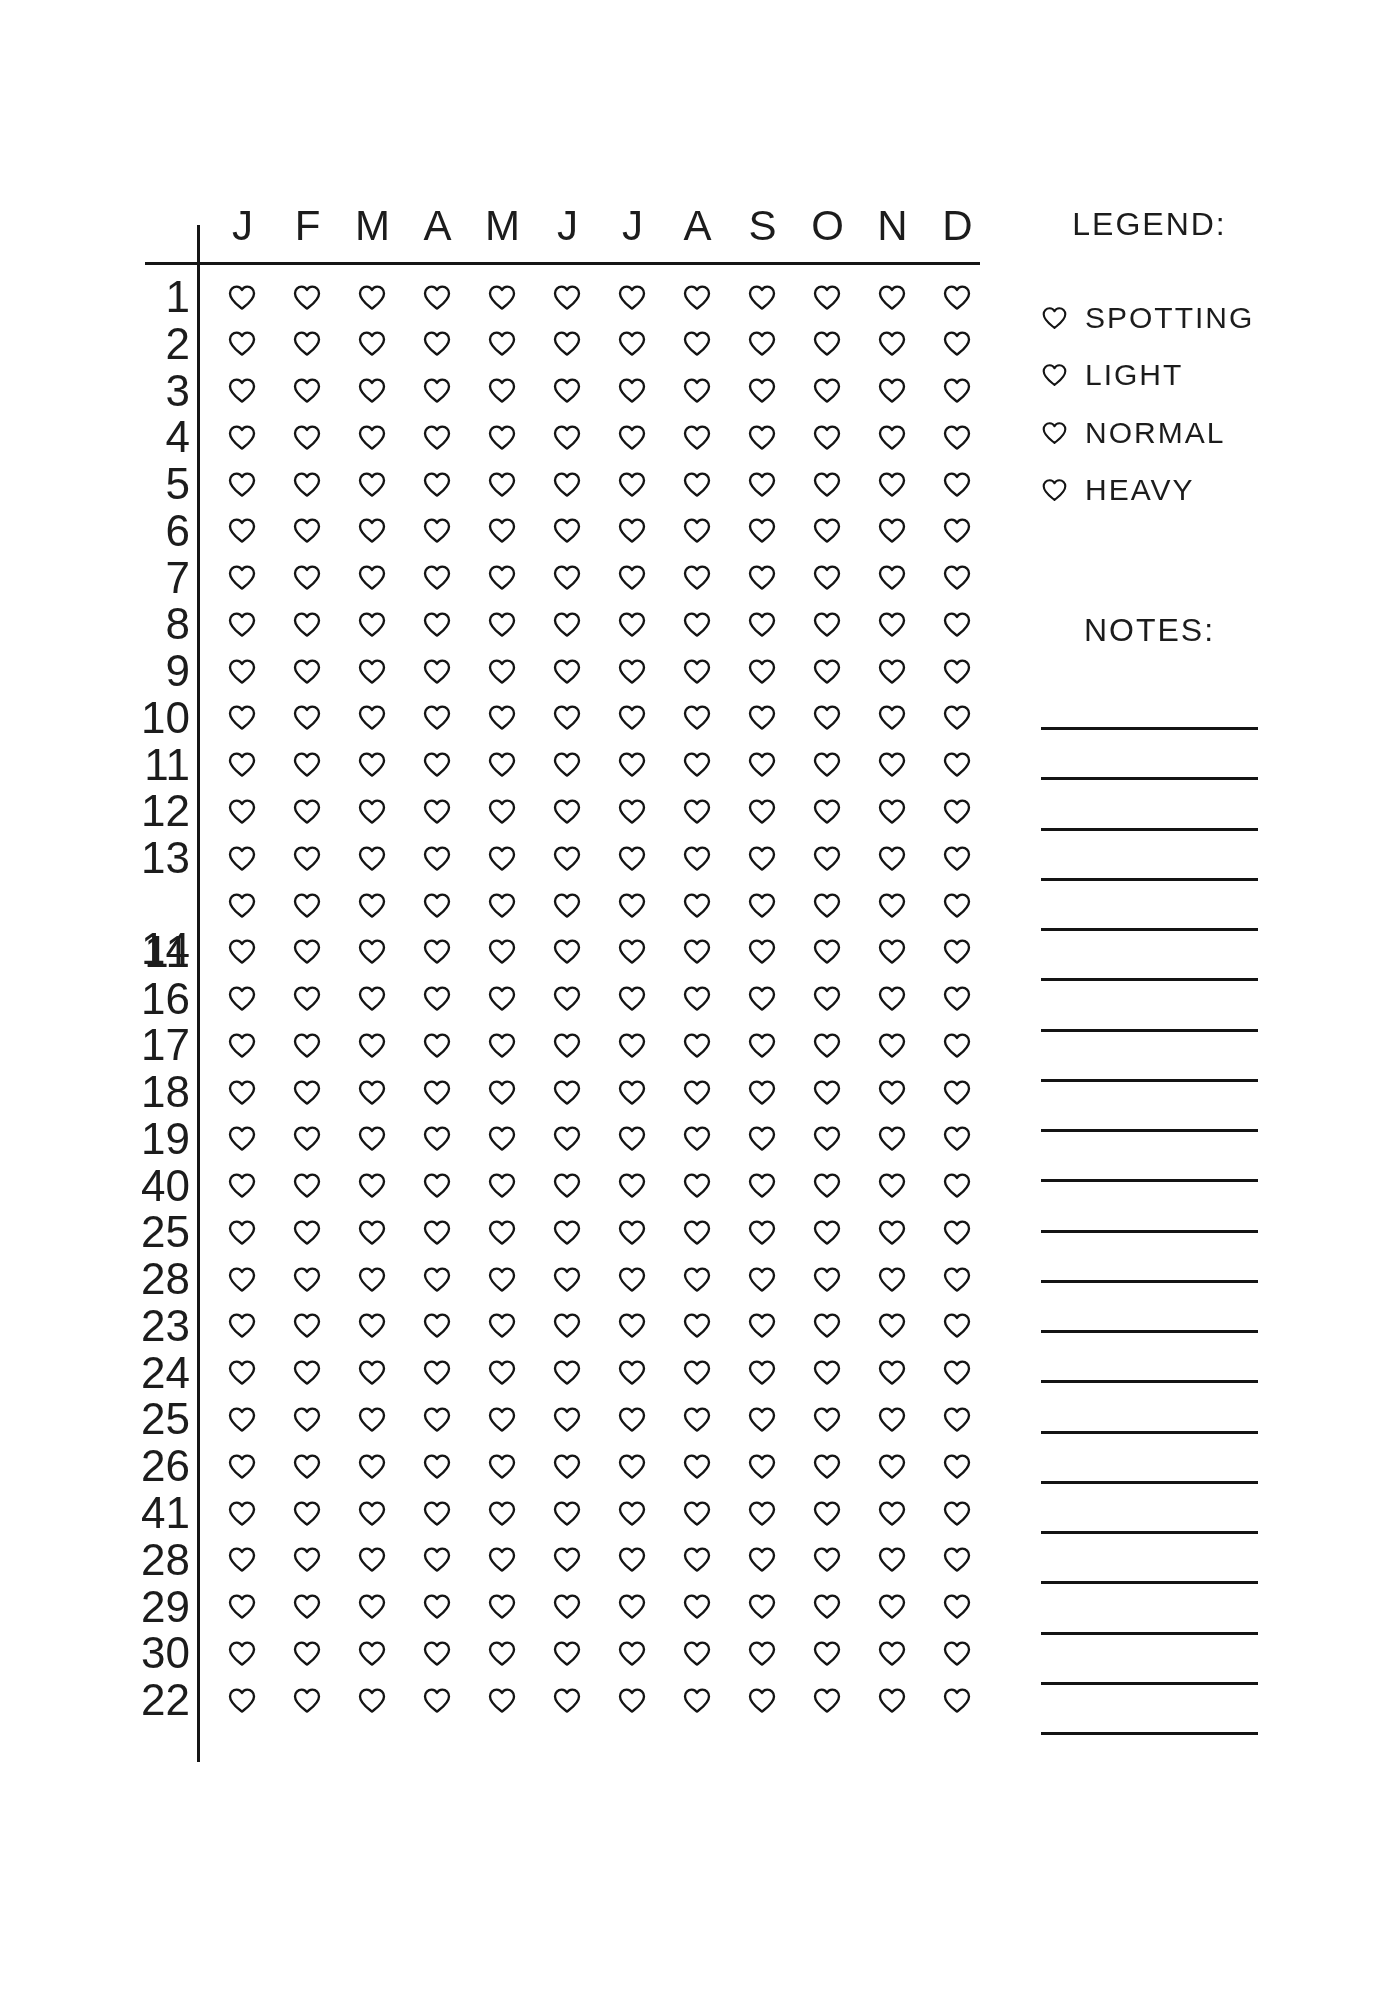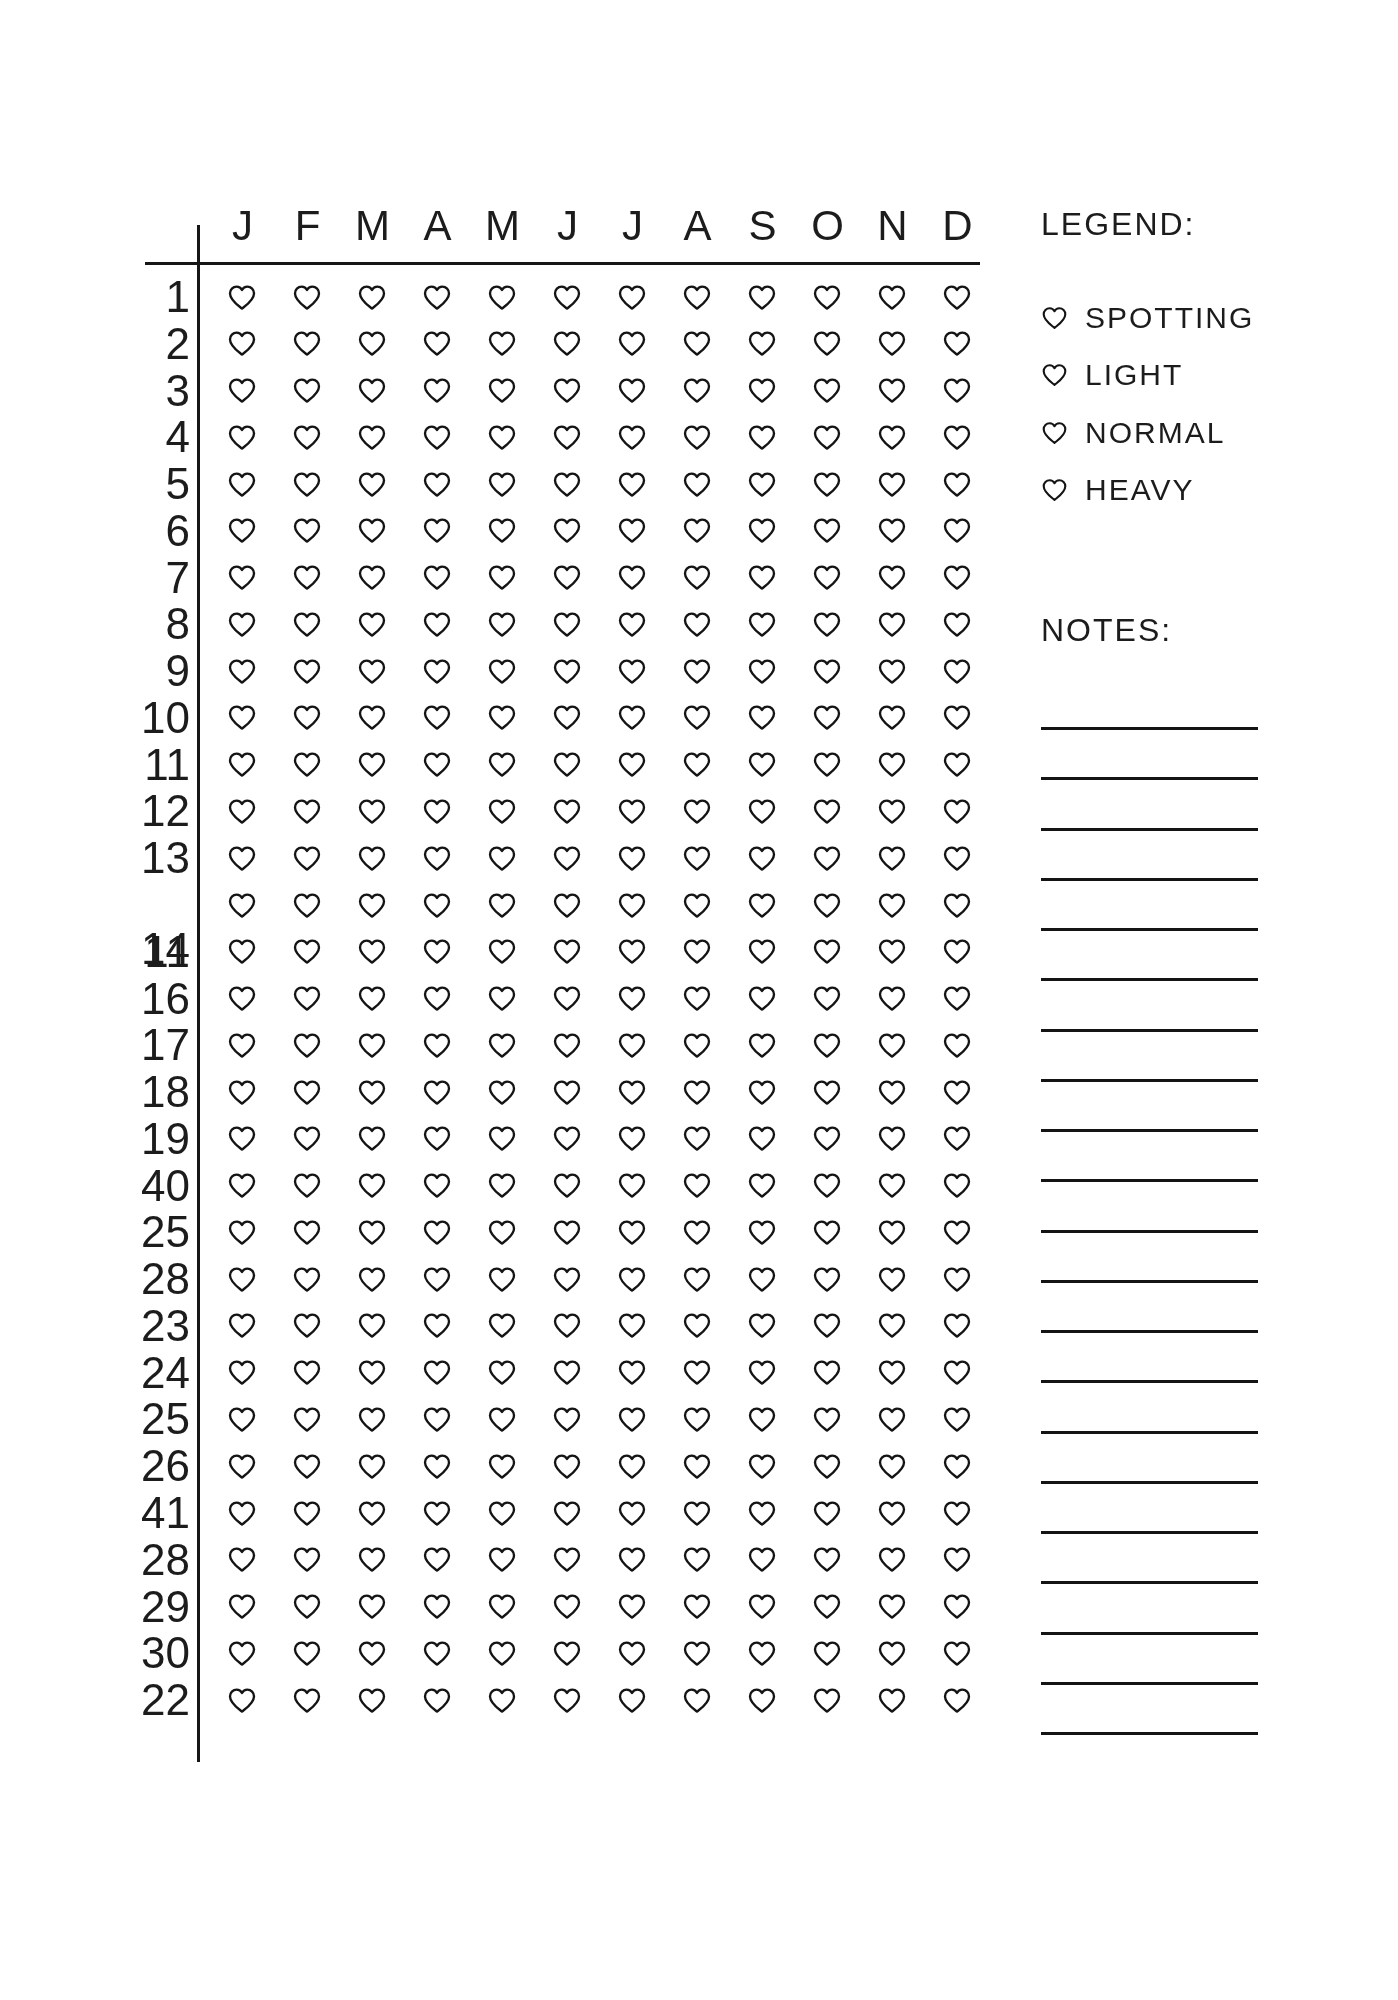--- a/index.html
+++ b/index.html
@@ -65,20 +65,21 @@
     position: absolute;
     width: 30px;
     height: 27px;
     cursor: pointer;
   }
   .heart-cell svg, .legend-heart svg { display: block; width: 100%; height: 100%; }
   .side-heading {
     position: absolute;
     left: 1041px;
     width: 217px;
+    text-align: center;
     font-size: 32px;
     font-weight: 300;
     letter-spacing: 2px;
     color: #1c1c1c;
     white-space: nowrap;
   }
   .legend-item {
     position: absolute;
     left: 1041px;
     height: 32px;

